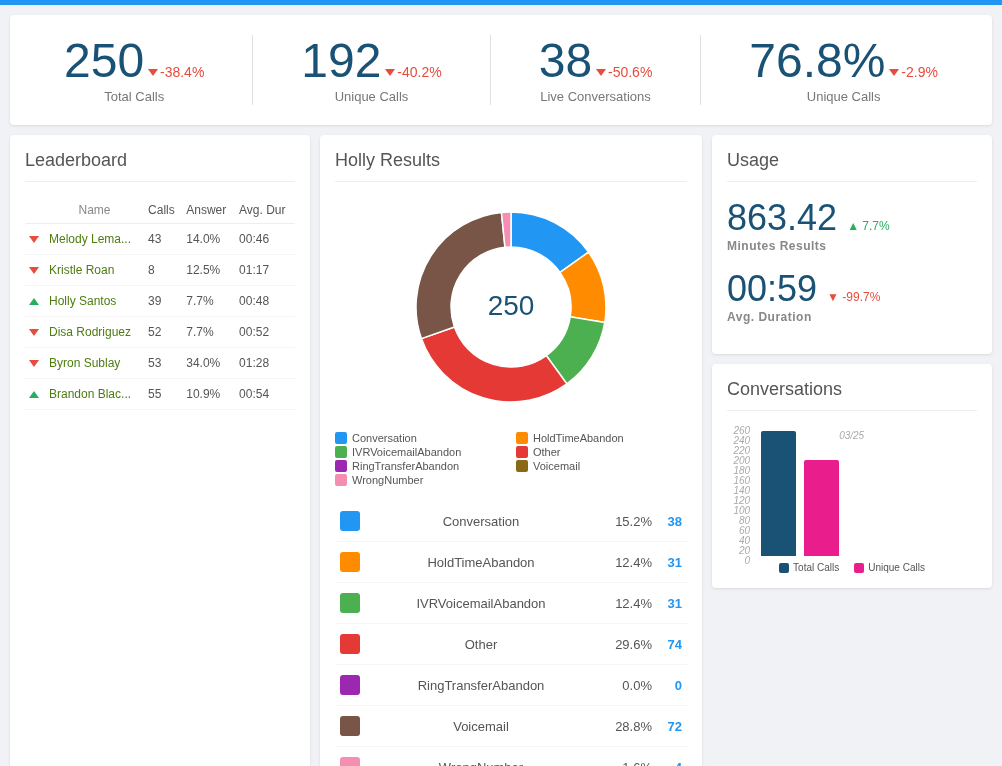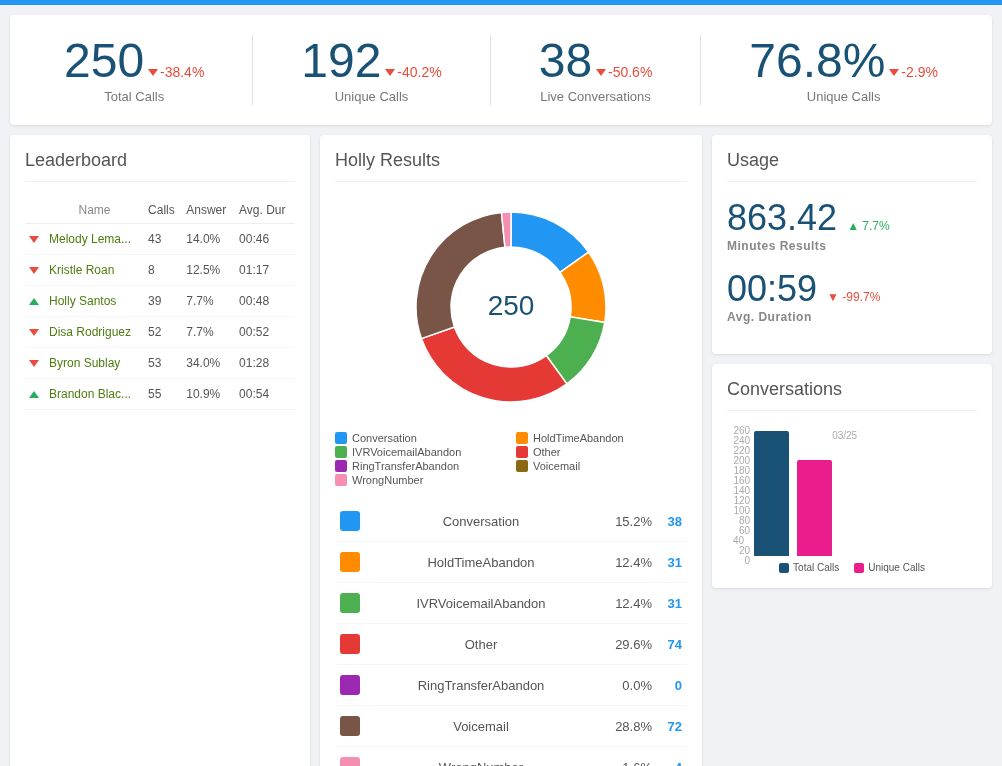--- a/index.html
+++ b/index.html
@@ -286,34 +286,34 @@
           <span>00:59</span>
           <span class="change down">▼ <span>-99.7%</span></span>
         </div>
         <div class="usage-sub">Avg. Duration</div>
       </div>
     </div>
 
     <div class="panel conversations-panel">
       <div class="panel-title">Conversations</div>
       <div class="bar-chart-container">
-        <div style="display:flex; align-items:flex-end; gap:0;">
+        <div style="display:flex; align-items:flex-end; gap:7px;font-style:italic;">
           <div id="y-axis-labels" style="display:flex; flex-direction:column; justify-content:space-between; height:130px; margin-right:4px;">
               <div style="font-size: 10px; color: rgb(170, 170, 170); text-align: right; line-height: 1;">260</div>
               <div style="font-size: 10px; color: rgb(170, 170, 170); text-align: right; line-height: 1;">240</div>
               <div style="font-size: 10px; color: rgb(170, 170, 170); text-align: right; line-height: 1;">220</div>
               <div style="font-size: 10px; color: rgb(170, 170, 170); text-align: right; line-height: 1;">200</div>
               <div style="font-size: 10px; color: rgb(170, 170, 170); text-align: right; line-height: 1;">180</div>
               <div style="font-size: 10px; color: rgb(170, 170, 170); text-align: right; line-height: 1;">160</div>
               <div style="font-size: 10px; color: rgb(170, 170, 170); text-align: right; line-height: 1;">140</div>
               <div style="font-size: 10px; color: rgb(170, 170, 170); text-align: right; line-height: 1;">120</div>
               <div style="font-size: 10px; color: rgb(170, 170, 170); text-align: right; line-height: 1;">100</div>
               <div style="font-size: 10px; color: rgb(170, 170, 170); text-align: right; line-height: 1;">80</div>
               <div style="font-size: 10px; color: rgb(170, 170, 170); text-align: right; line-height: 1;">60</div>
-              <div style="font-size: 10px; color: rgb(170, 170, 170); text-align: center; line-height: 1;">40</div>
+              <div style="font-size: 10px; color: rgb(170, 170, 170); text-align: right; line-height: 1;">40</div>
               <div style="font-size: 10px; color: rgb(170, 170, 170); text-align: right; line-height: 1; margin-left: 12px;">20</div>
               <div style="font-size: 10px; color: rgb(170, 170, 170); text-align: right; line-height: 1;">0</div>
             </div>
           <div style="flex:1; display:flex; ">
             <div id="bars-area" style="display:flex; align-items:flex-end; height:130px; gap:8px; justify-content:center; position:relative;">
                 <div style="width: 35px; height: 125px; background: rgb(26, 82, 118); border-radius: 2px 2px 0px 0px; flex-shrink: 0;"></div>
                 <div style="width: 35px; height: 96px; background: rgb(233, 30, 140); border-radius: 2px 2px 0px 0px; flex-shrink: 0;"></div>
               </div>
             <div style="text-align:center; font-size:10px; color:#aaa; margin-top:4px;">03/25</div>
           </div>

